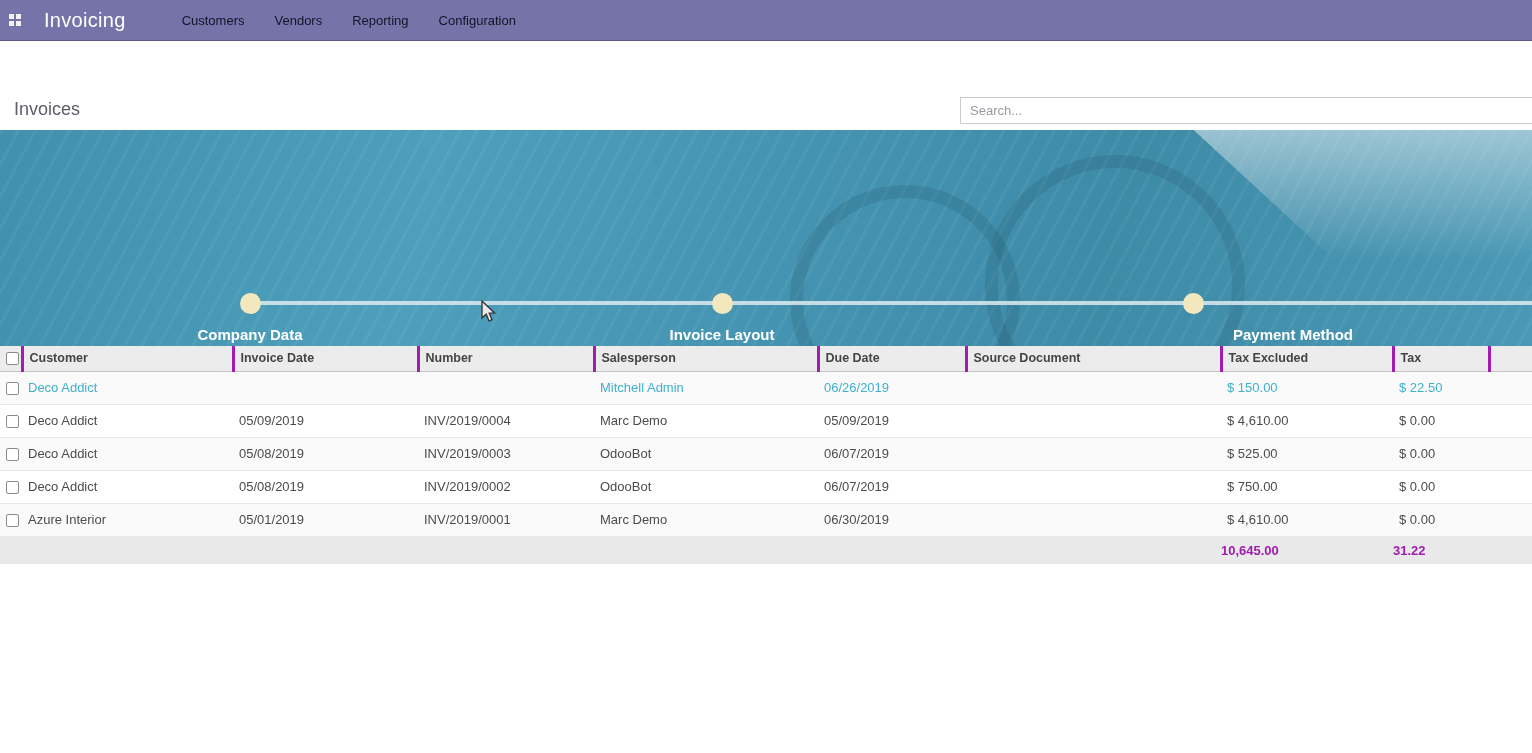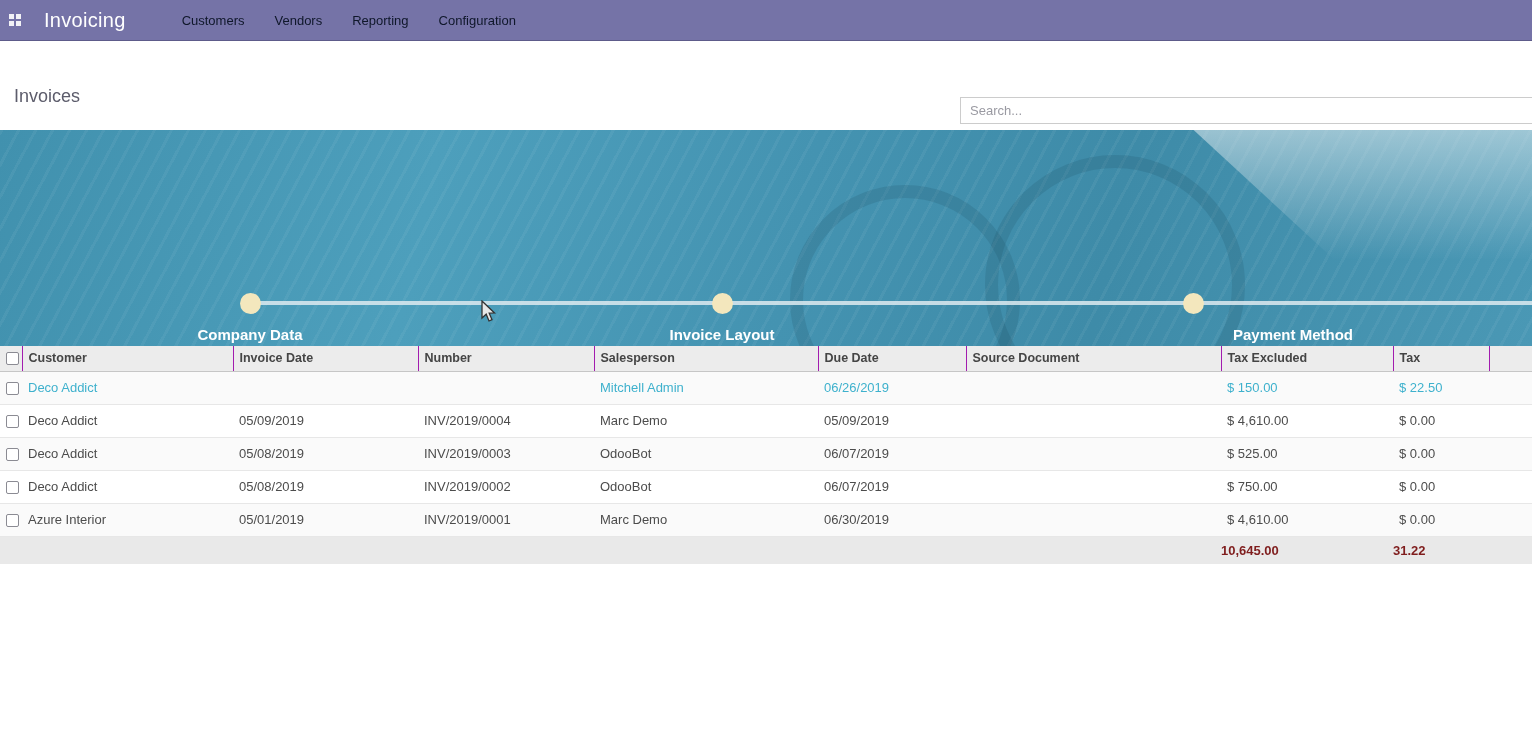--- a/index.html
+++ b/index.html
@@ -13,21 +13,21 @@
             display:flex; align-items:center; }
   .apps-icon { width:13px; height:13px; margin-left:9px; display:grid;
                grid-template-columns:5px 5px; grid-template-rows:5px 5px; gap:2px; cursor:pointer; }
   .apps-icon span { background:#fdfdfd; opacity:.92; }
   .brand { color:#fff; font-size:20px; font-weight:400; margin-left:22px; letter-spacing:.3px; cursor:pointer; }
   .nav-menu { display:flex; margin-left:56px; gap:30px; }
   .nav-item { color:#0f172a; font-size:13px; cursor:pointer; }
 
   
   .control { position:absolute; left:0; top:41px; width:100%; height:89px; background:#fff; }
-  .page-title { position:absolute; left:14px; top:45px; font-size:18px; color:#5c5c6b; }
+  .page-title { position:absolute; left:14px; top:58px; font-size:18px; color:#5c5c6b; }
   .btn { display:inline-flex; align-items:center; justify-content:center;
          height:29px; padding:0 12px; font-size:13px; border-radius:3px;
          border:1px solid #c9c9c9; background:#fff; color:#3a3a3a; cursor:pointer; }
   .btn-primary { background:#7673a5; border-color:#66638f; color:#fff; }
   .btn-create { position:absolute; left:14px; top:90px; }
   .btn-import { position:absolute; left:92px; top:90px; }
   .plus-glyph { font-size:11px; margin-right:6px; }
   .search-input { position:absolute; left:960px; top:56px; width:572px; height:27px;
                   border:1px solid #ccc; border-right:none; padding:0 9px; font-size:13px;
                   color:#444; outline:none; font-family:"Liberation Sans",sans-serif; }
@@ -63,31 +63,31 @@
 
   
   .list-table { position:absolute; left:0; top:346px; width:1532px;
                 border-collapse:collapse; table-layout:fixed; font-size:13px; color:#4c4c4c; }
   .list-table col.c-check { width:22px; } .list-table col.c-customer { width:211px; }
   .list-table col.c-invdate { width:185px; } .list-table col.c-number { width:176px; }
   .list-table col.c-sales { width:224px; } .list-table col.c-due { width:148px; }
   .list-table col.c-source { width:255px; } .list-table col.c-taxex { width:172px; }
   .list-table col.c-tax { width:96px; } .list-table col.c-stub { width:auto; }
   .list-table thead th { height:25px; background:#ececec; border-bottom:1px solid #c6c6c6;
-        border-right:1px solid #a21caf; font-size:12.5px; font-weight:bold; color:#454545;
+        border-right:3px solid #a21caf; font-size:12.5px; font-weight:bold; color:#454545;
         text-align:left; padding:0 6px; cursor:pointer; }
   .list-table thead th:last-child { border-right:none; }
   .list-table th.num, .list-table td.num { text-align:left; padding-right:9px; }
   .list-table tbody td { height:33px; border-bottom:1px solid #e7e7e7; padding:0 6px;
         white-space:nowrap; overflow:hidden; }
   .list-table tbody tr:nth-child(odd) { background:#fafafa; }
   .list-table tbody tr { cursor:pointer; }
   tr.draft td { color:#3eb1cd; }
   .list-table tfoot td { height:28px; background:#e9e9e9; border-top:1px solid #cfcfcf;
-        font-weight:bold; color:#7f1d1d; }
+        font-weight:bold; color:#a21caf; }
   .cell-check { text-align:center; }
   .row-checkbox { appearance:none; -webkit-appearance:none; width:13px; height:13px;
         border:1px solid #8b8b93; border-radius:2px; background:#fff; cursor:pointer;
         vertical-align:middle; margin:0; }
 
   
   .cursor { position:absolute; left:481px; top:300px; pointer-events:none; }
 </style>
 </head>
 <body>

